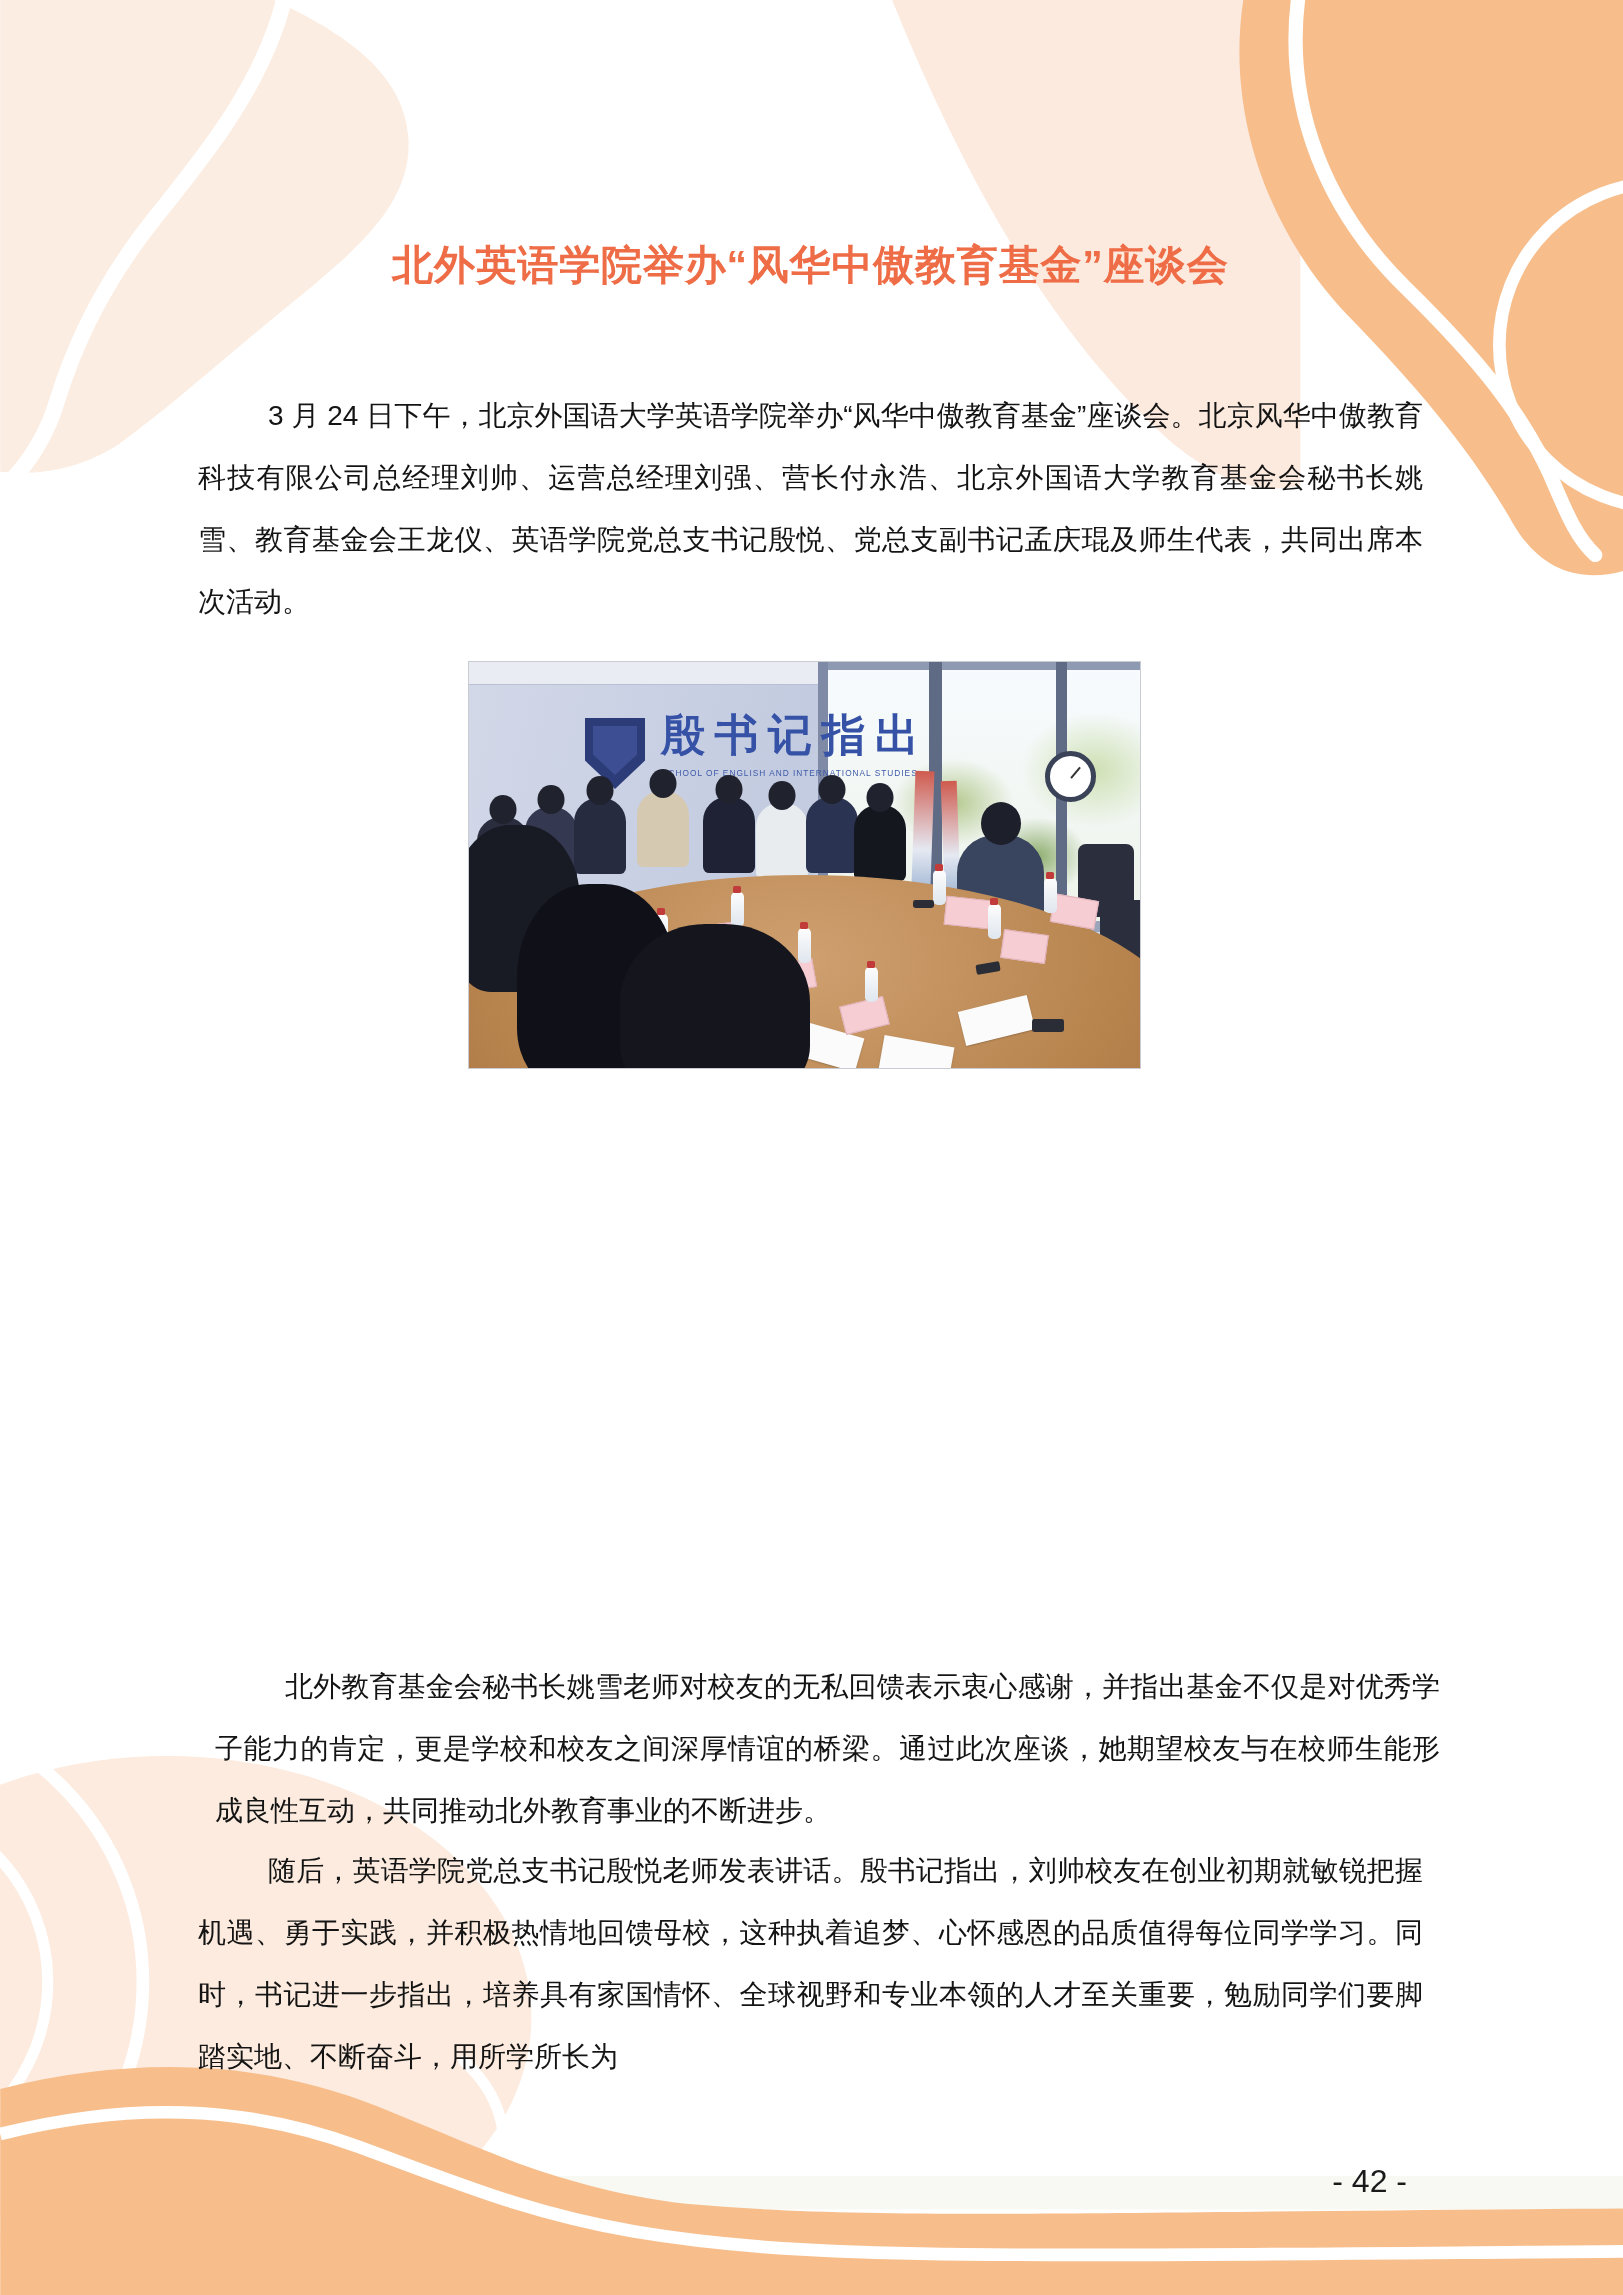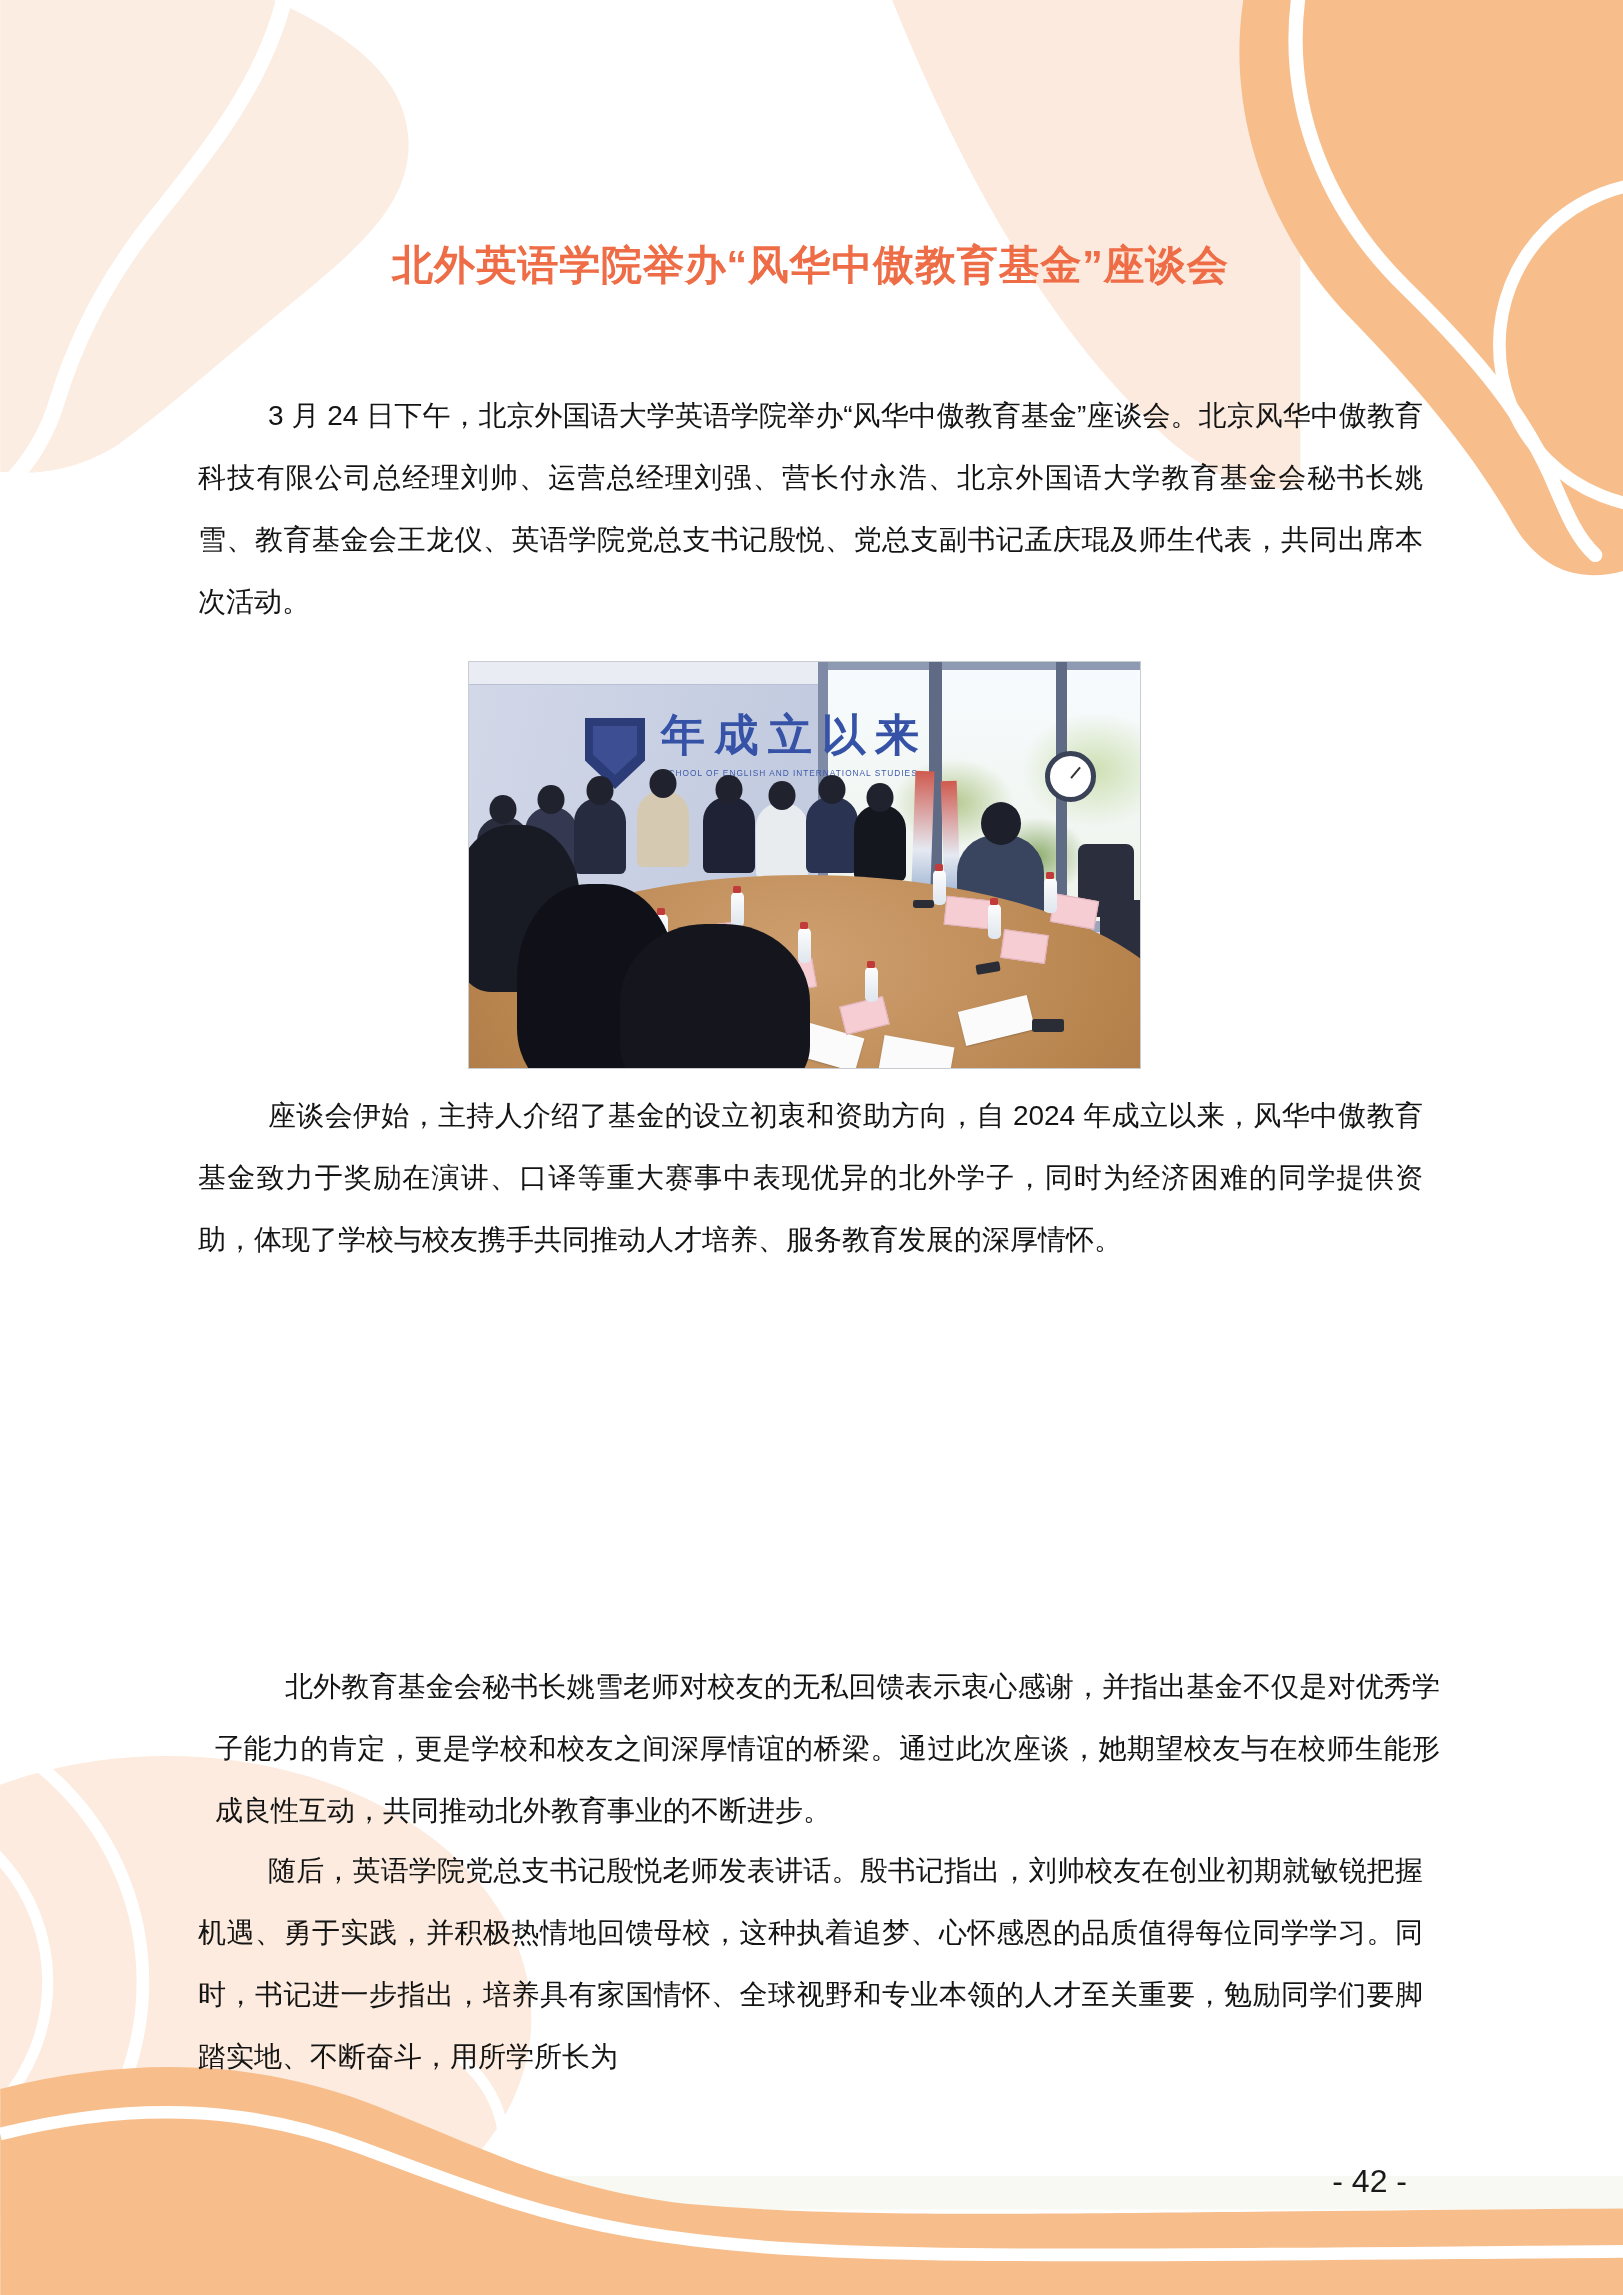--- a/index.html
+++ b/index.html
@@ -132,21 +132,21 @@
 
       <div class="ph-windows">
         <div class="ph-win-top"></div>
         <div class="ph-mull" style="left:0;width:9.5px;background:#7e8aa6;"></div>
         <div class="ph-mull" style="left:111px;width:12.7px;"></div>
         <div class="ph-mull" style="left:238px;width:11px;"></div>
         <div class="ph-win-sill"></div>
       </div>
 
       <div class="ph-shield"></div>
-      <div class="ph-logo-cn">年成立以来</div>
+      <div class="ph-logo-cn">殷书记指出</div>
       <div class="ph-logo-en">SCHOOL OF ENGLISH AND INTERNATIONAL STUDIES</div>
       <div class="ph-clock"></div>
 
       <div class="ph-banner" style="left:444px;top:109px;transform:rotate(2deg);"></div>
       <div class="ph-banner" style="left:474px;top:119px;width:16px;height:135px;transform:rotate(-2deg);"></div>
 
       <div class="ph-chair" style="left:609px;top:182px;width:56px;height:73px;"></div>
       <div class="ph-chair" style="left:631px;top:238px;width:48px;height:79px;"></div>
 
       <div class="pp" style="left:8px;top:155px;background:#2a2d3e;"></div>
@@ -187,20 +187,19 @@
       <div class="gadget" style="left:444px;top:238px;width:20.6px;height:8px;"></div>
       <div class="gadget" style="left:507px;top:301px;width:24px;height:9.5px;transform:rotate(-10deg);"></div>
       <div class="gadget" style="left:563px;top:357px;width:32px;height:12.7px;"></div>
 
       <div class="ph-fg" style="left:-16px;top:163px;width:127px;height:167px;background:#181a24;"></div>
       <div class="bag"></div>
       <div class="ph-fg" style="left:48px;top:222px;width:159px;height:206px;background:#101118;"></div>
       <div class="ph-fg" style="left:151px;top:262px;width:190px;height:174px;background:#14151d;"></div>
     </div>
 
-    <p class="para" id="p2">座谈会伊始，主持人介绍了基金的设立初衷和资助方向，自 2024 年成立以来，风华中傲教育基金致力于奖励在演讲、口译等重大赛事中表现优异的北外学子，同时为经济困难的同学提供资助，体现了学校与校友携手共同推动人才培养、服务教育发展的深厚情怀。</p>
     <p class="para" id="p4">北外教育基金会秘书长姚雪老师对校友的无私回馈表示衷心感谢，并指出基金不仅是对优秀学子能力的肯定，更是学校和校友之间深厚情谊的桥梁。通过此次座谈，她期望校友与在校师生能形成良性互动，共同推动北外教育事业的不断进步。</p>
     <p class="para" id="p5">随后，英语学院党总支书记殷悦老师发表讲话。殷书记指出，刘帅校友在创业初期就敏锐把握机遇、勇于实践，并积极热情地回馈母校，这种执着追梦、心怀感恩的品质值得每位同学学习。同时，书记进一步指出，培养具有家国情怀、全球视野和专业本领的人才至关重要，勉励同学们要脚踏实地、不断奋斗，用所学所长为</p>
 
     <div class="page-num">- 42 -</div>
   </div>
 </div>
 
 
 </body></html>

